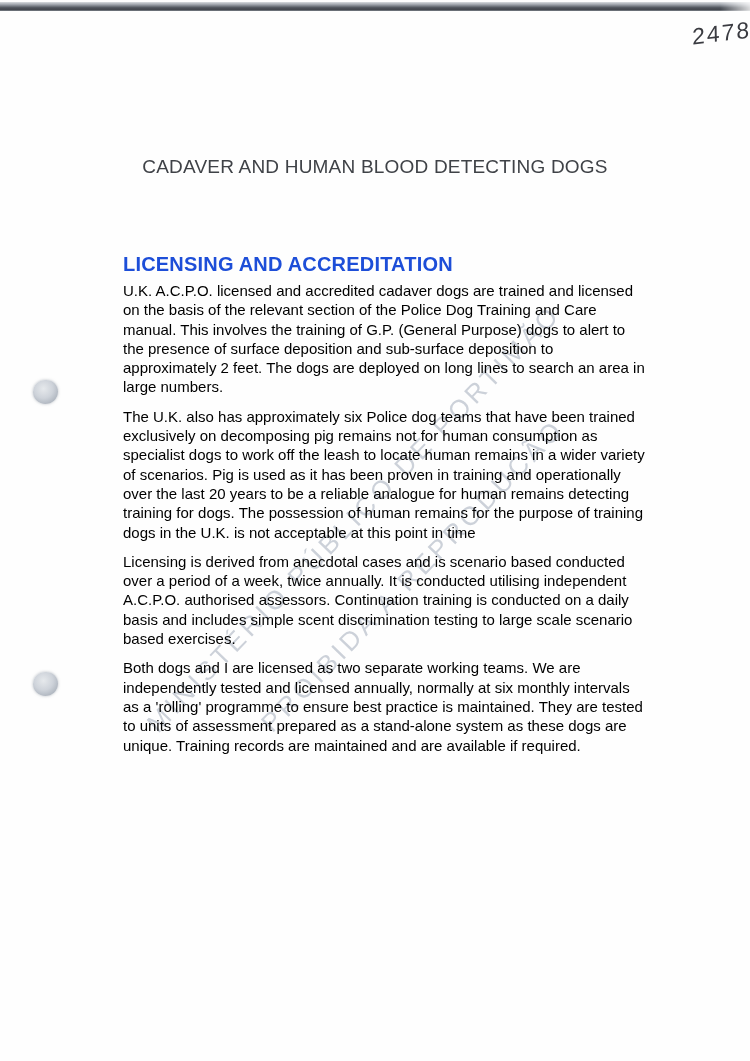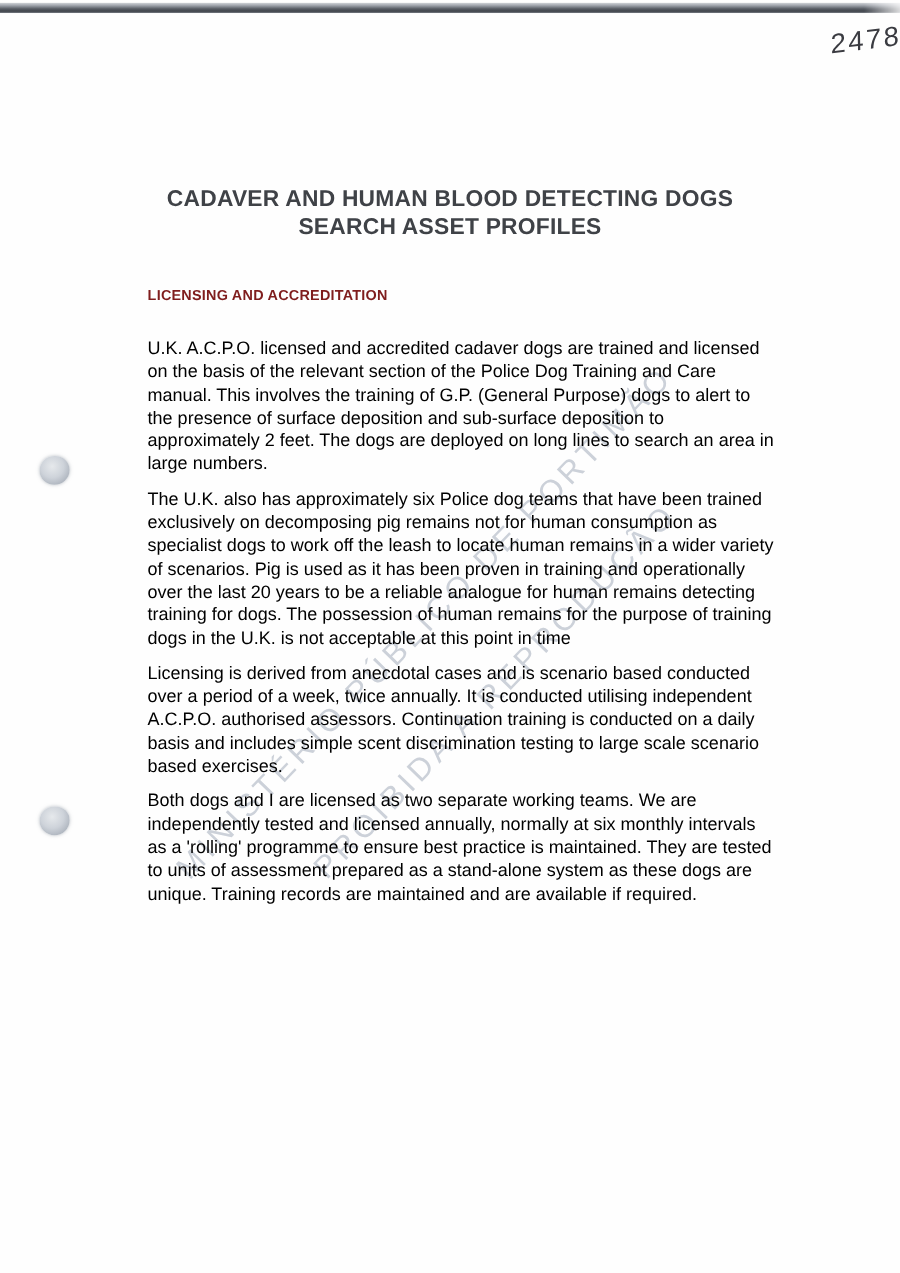--- a/index.html
+++ b/index.html
@@ -71,34 +71,34 @@
   }
   .doc-title {
     position: absolute;
     top: 156px;
     left: 0;
     width: 100%;
     margin: 0;
     text-align: center;
     font-size: 19px;
     line-height: 22.5px;
-    font-weight: bold;
+    font-weight: normal;
     color: #3f4247;
     letter-spacing: 0.2px;
     z-index: 1;
   }
   .doc-title .title-line { display: block; }
   .section-heading {
     position: absolute;
-    top: 239px;
+    top: 253px;
     left: 123px;
     margin: 0;
-    font-size: 12px;
+    font-size: 20px;
     font-weight: bold;
-    color: #7f1d1d;
+    color: #1d4ed8;
     letter-spacing: 0.2px;
     z-index: 1;
   }
   .body-copy {
     position: absolute;
     top: 281px;
     left: 123px;
     width: 525px;
     font-size: 15px;
     line-height: 19.3px;
@@ -119,21 +119,20 @@
   <div class="hole-punch hole-1"></div>
   <div class="hole-punch hole-2"></div>
 
   <div class="watermark">
     <div>MINISTÉRIO PÚBLICO DE PORTIMÃO</div>
     <div>PROIBIDA A REPRODUÇÃO</div>
   </div>
 
   <h1 class="doc-title">
     <span class="title-line">CADAVER AND HUMAN BLOOD DETECTING DOGS</span>
-    <span class="title-line">SEARCH ASSET PROFILES</span>
   </h1>
 
   <h2 class="section-heading">LICENSING AND ACCREDITATION</h2>
 
   <div class="body-copy">
     <p>U.K. A.C.P.O. licensed and accredited cadaver dogs are trained and licensed on the basis of the relevant section of the Police Dog Training and Care manual. This involves the training of G.P. (General Purpose) dogs to alert to the presence of surface deposition and sub-surface deposition to approximately 2 feet. The dogs are deployed on long lines to search an area in large numbers.</p>
     <p>The U.K. also has approximately six Police dog teams that have been trained exclusively on decomposing pig remains not for human consumption as specialist dogs to work off the leash to locate human remains in a wider variety of scenarios. Pig is used as it has been proven in training and operationally over the last 20 years to be a reliable analogue for human remains detecting training for dogs. The possession of human remains for the purpose of training dogs in the U.K. is not acceptable at this point in time</p>
     <p>Licensing is derived from anecdotal cases and is scenario based conducted over a period of a week, twice annually. It is conducted utilising independent A.C.P.O. authorised assessors. Continuation training is conducted on a daily basis and includes simple scent discrimination testing to large scale scenario based exercises.</p>
     <p>Both dogs and I are licensed as two separate working teams. We are independently tested and licensed annually, normally at six monthly intervals as a 'rolling' programme to ensure best practice is maintained. They are tested to units of assessment prepared as a stand-alone system as these dogs are unique. Training records are maintained and are available if required.</p>
   </div>

